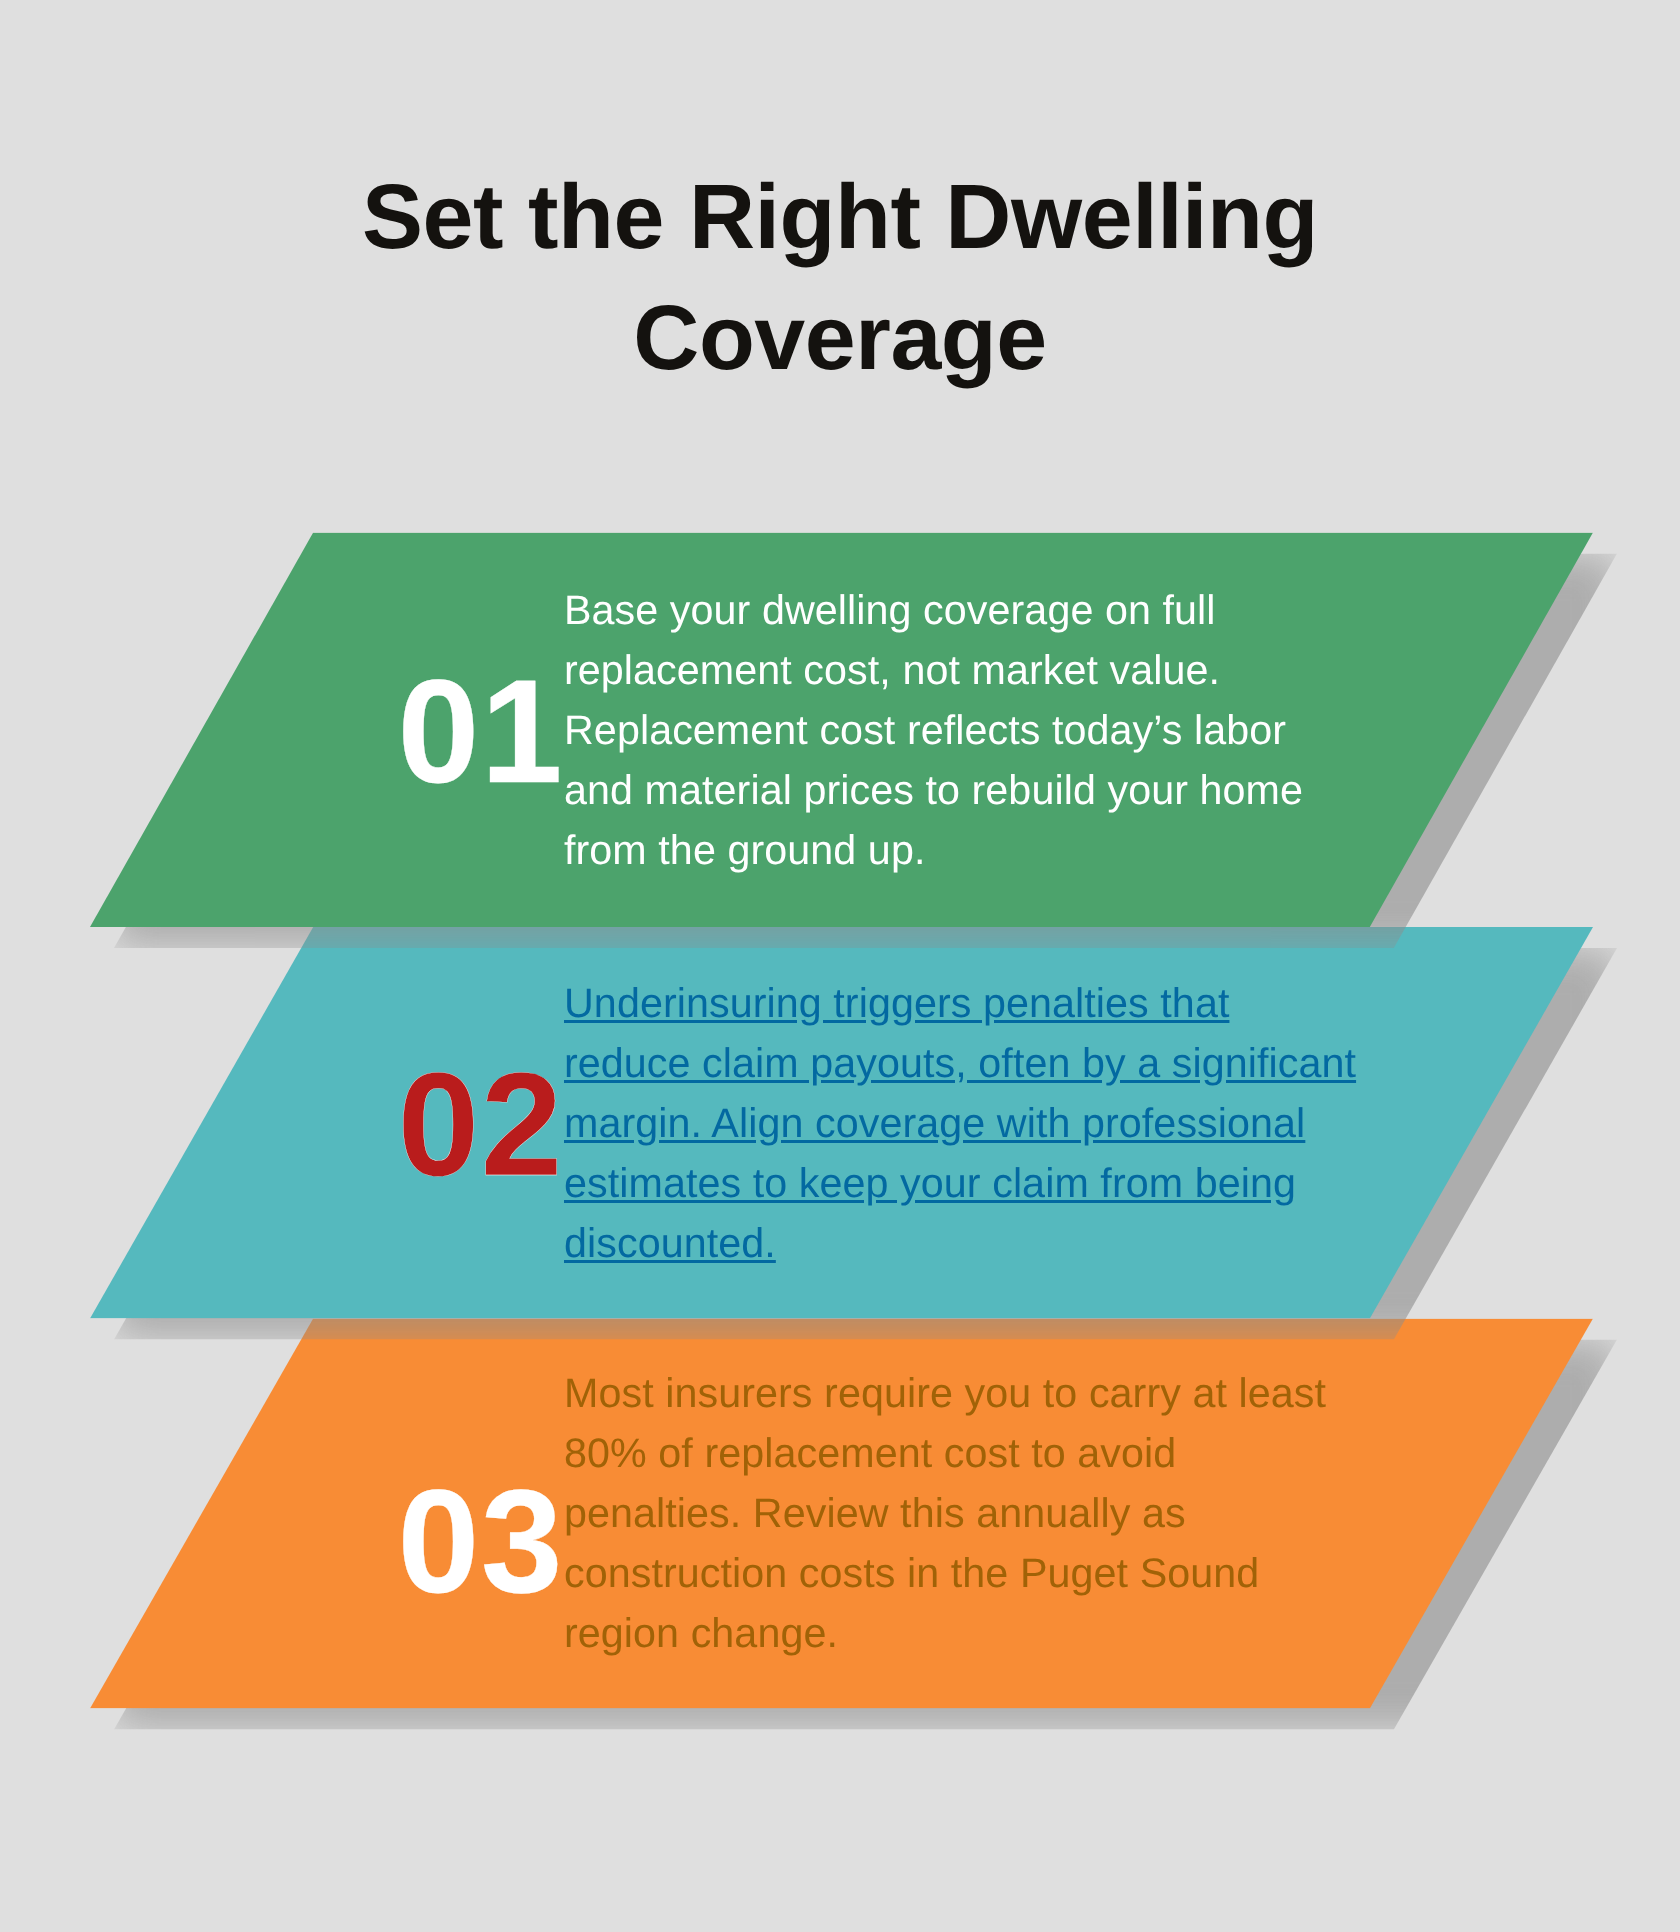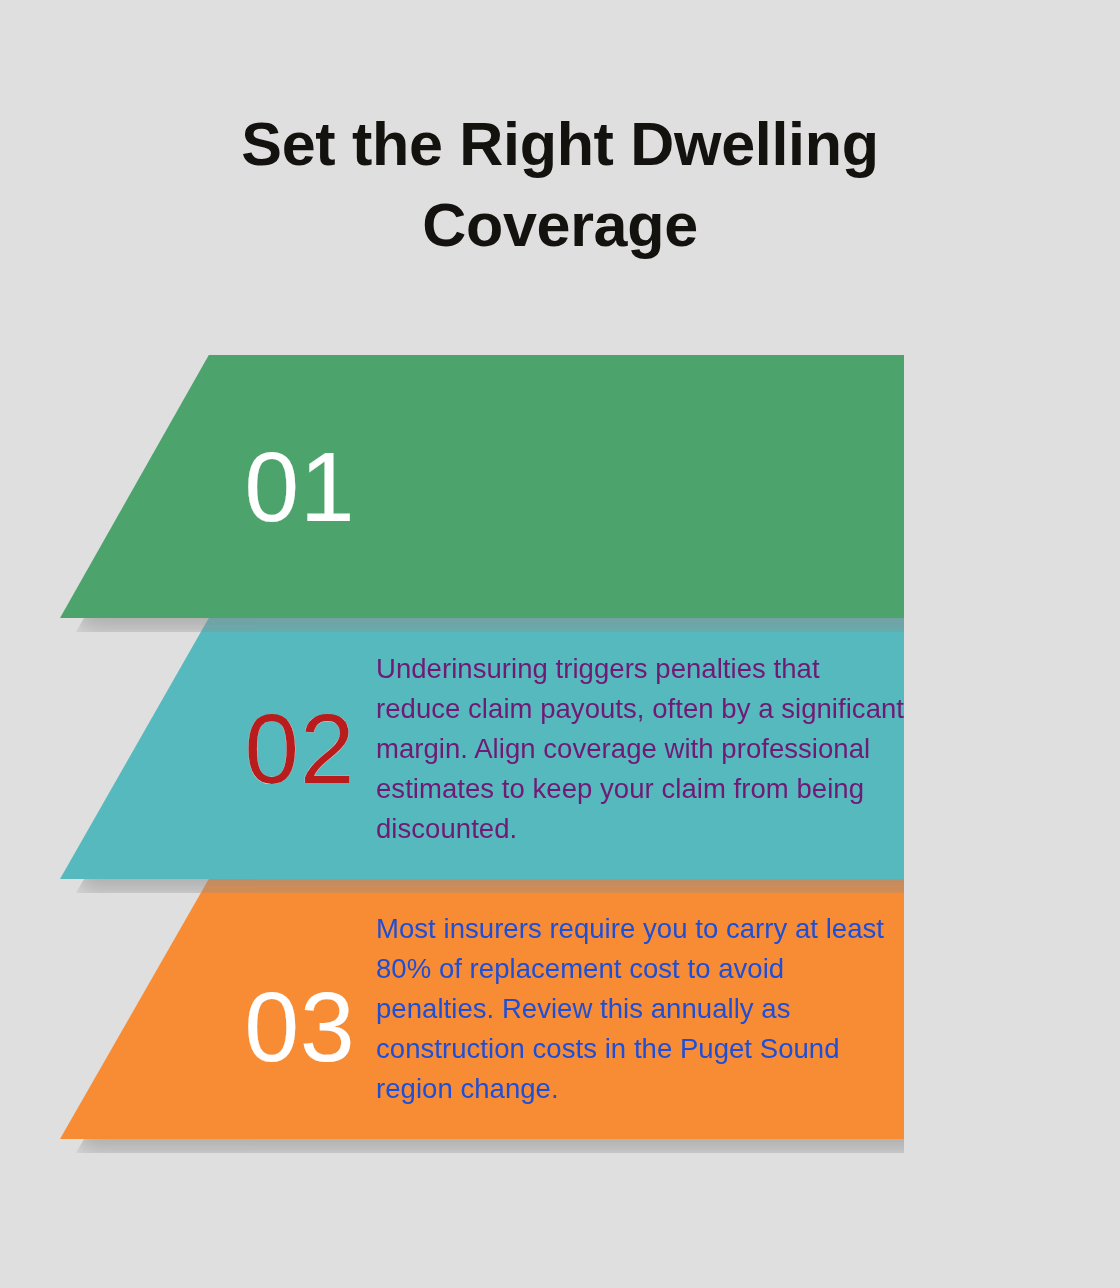--- a/index.html
+++ b/index.html
@@ -11,21 +11,21 @@
     width: 1120px;
     height: 1288px;
     background: #dfdfdf;
     font-family: "Liberation Sans", "DejaVu Sans", sans-serif;
     overflow: hidden;
     position: relative;
   }
 
   .canvas {
     position: relative;
-    width: 904px;
+    width: 1120px;
     height: 1288px;
     background: #dfdfdf;
     overflow: hidden;
   }
 
   
   .title-wrap {
     position: absolute;
     left: 0;
     top: 104px;
@@ -118,27 +118,27 @@
     height: 100%;
     display: flex;
     align-items: center;
     box-sizing: border-box;
     padding-left: 164px;
   }
 
   .num {
     font-family: "Liberation Sans Narrow", "Liberation Sans", "DejaVu Sans", sans-serif;
     font-size: 98px;
-    font-weight: 400;
+    font-weight: 700;
     line-height: 1;
     color: #ffffff;
     letter-spacing: 1px;
     width: 152px;
     flex: 0 0 152px;
-    text-align: center;
+    text-align: right;
     -webkit-text-stroke: 0.2px #ffffff;
   }
 
   .copy {
     font-family: "Liberation Sans", "DejaVu Sans", sans-serif;
     font-size: 27.5px;
     line-height: 1.455;
     color: #ffffff;
     width: 530px;
     flex: 0 0 530px;
@@ -155,35 +155,36 @@
 Coverage</h1>
   </div>
 
   <div class="bands">
 
     <div class="band band-1">
       <div class="shadow"></div>
       <div class="shape" style="background: rgb(76, 163, 108);"></div>
       <div class="band-content">
         <div class="num" style="color: rgb(255, 255, 255);">01</div>
+        <div class="copy" style="color: rgb(255, 255, 255);">Base your dwelling coverage on full replacement cost, not market value. Replacement cost reflects today’s labor and material prices to rebuild your home from the ground up.</div>
       </div>
     </div>
 
     <div class="band band-2">
       <div class="shadow"></div>
       <div class="shape" style="background: rgb(85, 185, 190);"></div>
       <div class="band-content">
         <div class="num" style="color: #b91c1c;">02</div>
-        <div class="copy" style="color: #701a75;">Underinsuring triggers penalties that reduce claim payouts, often by a significant margin. Align coverage with professional estimates to keep your claim from being discounted.</div>
+        <div class="copy" style="color: #0369a1; text-decoration: underline;">Underinsuring triggers penalties that reduce claim payouts, often by a significant margin. Align coverage with professional estimates to keep your claim from being discounted.</div>
       </div>
     </div>
 
     <div class="band band-3">
       <div class="shadow"></div>
       <div class="shape" style="background: rgb(248, 140, 53);"></div>
       <div class="band-content">
         <div class="num" style="color: rgb(255, 255, 255); margin-top: 36px;">03</div>
-        <div class="copy" style="color: #1d4ed8;">Most insurers require you to carry at least 80% of replacement cost to avoid penalties. Review this annually as construction costs in the Puget Sound region change.</div>
+        <div class="copy" style="color: #a16207;">Most insurers require you to carry at least 80% of replacement cost to avoid penalties. Review this annually as construction costs in the Puget Sound region change.</div>
       </div>
     </div>
 
   </div>
 </div>
 
 </body></html>

